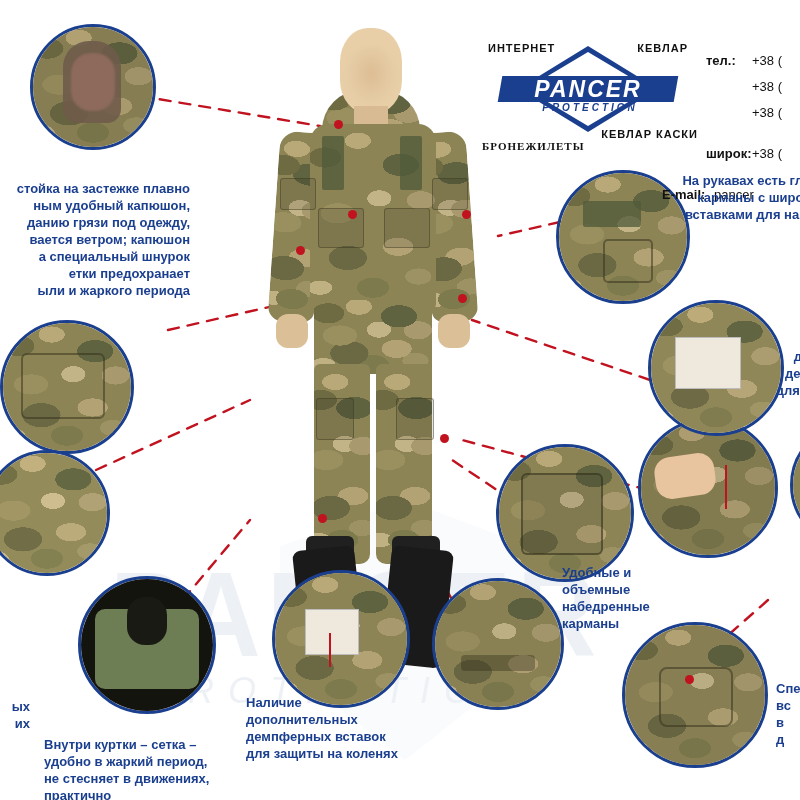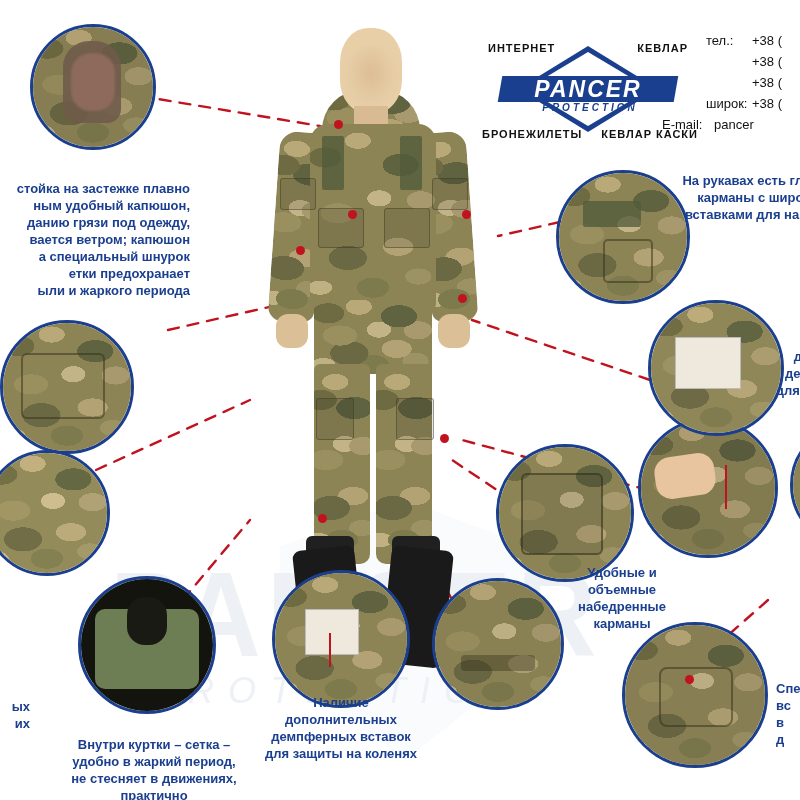--- a/index.html
+++ b/index.html
@@ -57,26 +57,26 @@
   .logo-prot{
     position:absolute;left:28px;top:74px;width:148px;
     text-align:center;color:#1b3f8f;font-size:10px;letter-spacing:3px;
     font-style:italic;font-weight:bold;
   }
   .logo-tl,.logo-tr,.logo-bl,.logo-br{
     position:absolute;font-size:11px;font-weight:bold;color:#111;letter-spacing:1px;
   }
   .logo-tl{left:0px;top:14px;}
   .logo-tr{right:0px;top:14px;}
-  .logo-bl{left:-6px;top:100px;}
+  .logo-bl{left:-6px;top:112px;font-family:Liberation Serif, serif;}
   .logo-br{right:-10px;top:100px;}
 
   .contacts{position:absolute;left:706px;top:30px;width:140px;font-size:13px;color:#111;line-height:21px;}
   .contacts .row{white-space:nowrap;}
-  .contacts .lbl{display:inline-block;width:46px;font-weight:normal;}
+  .contacts .lbl{display:inline-block;width:46px;font-weight:bold;margin-top:20px;}
 
   
   .figure{position:absolute;left:258px;top:28px;width:230px;height:660px;}
 
   .head{
     position:absolute;left:82px;top:0px;width:62px;height:86px;
     background:#e8cfa8;border-radius:28px/34px;
   }
   .face-blur{
     position:absolute;left:86px;top:18px;width:54px;height:62px;
@@ -128,21 +128,21 @@
     border:3px solid #1b3f8f;overflow:hidden;
     box-shadow:0 0 0 1px #fff inset;
   }
   .circle .inner{position:absolute;inset:0;}
 
   
   svg.lines{position:absolute;inset:0;width:800px;height:800px;pointer-events:none;}
 
   
   .cap{position:absolute;color:#1b3f8f;font-size:13px;line-height:17px;font-weight:bold;}
-  .cap.center{text-align:center;}
+  .cap.center{text-align:left;}
   .cap.right{text-align:right;}
 
   
   .dot{position:absolute;width:9px;height:9px;border-radius:50%;background:#c1121f;}
 </style>
 </head>
 <body>
 
 <div class="stage">
 

